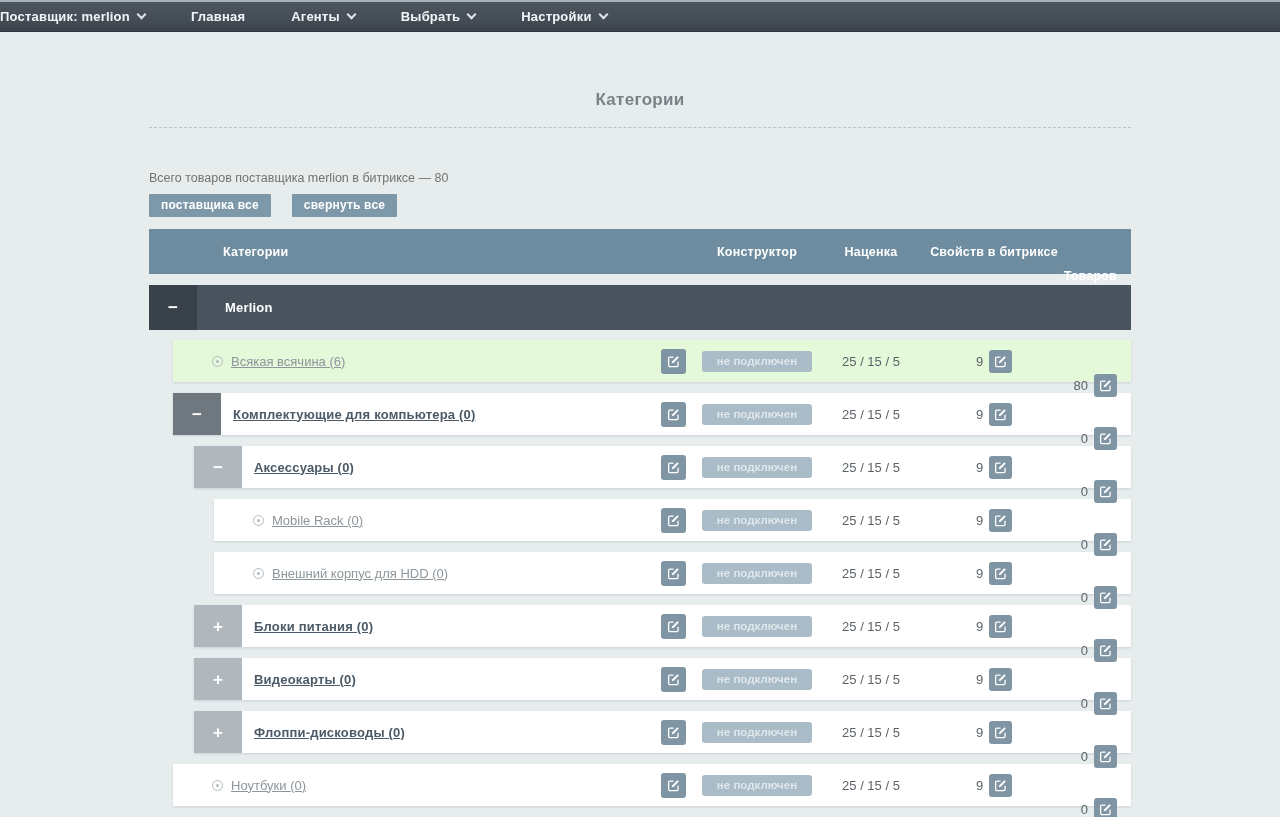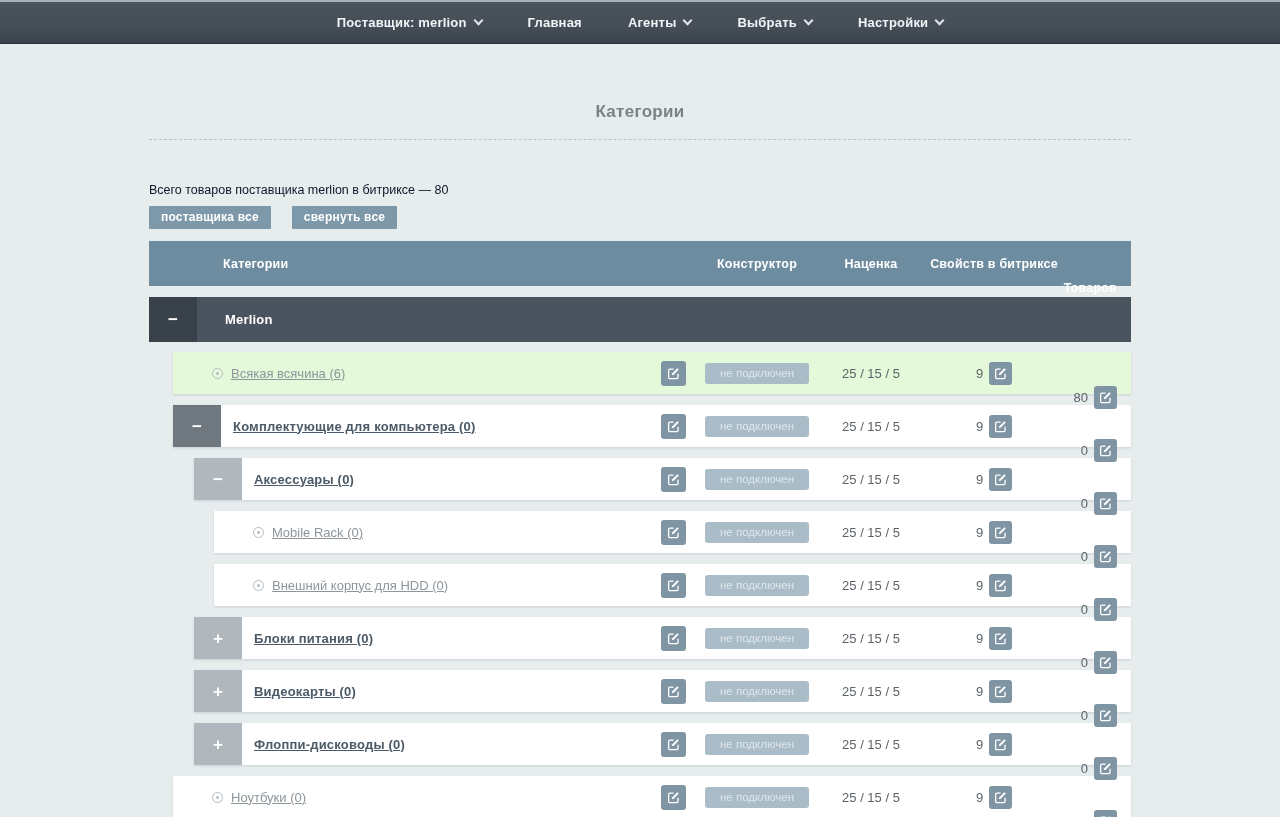--- a/index.html
+++ b/index.html
@@ -4,45 +4,45 @@
 <style>
   * { margin:0; padding:0; box-sizing:border-box; }
   html,body { width:1280px; height:817px; overflow:hidden; }
   body {
     font-family:"Liberation Sans", sans-serif;
     background:#e7eced;
     color:#555c61;
   }
   
   .topnav {
-    height:44px;
+    height:32px;
     background:linear-gradient(#4c555e, #454e57 60%, #3a424a);
     border-top:2px solid #a7b0b9;
     border-bottom:1px solid #2d343b;
-    display:flex; align-items:center; justify-content:center;
+    display:flex; align-items:center; 
   }
   .topnav ul { list-style:none; display:flex; gap:46px; align-items:center; }
   .topnav li {
     color:#f2f5f7; font-size:13px; font-weight:bold;
     display:flex; align-items:center; gap:8px; cursor:pointer;
     letter-spacing:.2px;
   }
   .chev {
     width:7px; height:7px; margin-top:-4px;
     border-right:2px solid #dfe5e9; border-bottom:2px solid #dfe5e9;
     transform:rotate(45deg); display:inline-block;
   }
   
   .container { width:982px; margin:0 auto; }
   .page-title {
     text-align:center; font-size:17px; font-weight:bold; color:#7b8287;
     padding-top:58px; letter-spacing:.3px;
   }
   hr.dashed { border:none; border-top:1px dashed #b9c3c9; margin-top:17px; }
-  .summary { font-size:12.5px; color:#0f172a; margin-top:43px; }
+  .summary { font-size:12.5px; color:#737373; margin-top:43px; }
   .actions { margin-top:9px; display:flex; gap:21px; }
   .action-btn {
     background:var(--btn,#7d98a9); color:#fff; border:none; cursor:pointer;
     font-family:inherit; font-size:12px; font-weight:bold;
     padding:4px 12px 5px; border-radius:1px; letter-spacing:.2px;
   }
   
   .table { margin-top:12px; }
   .thead {
     height:45px; background:var(--accent,#6e8ca0); color:#fff;
@@ -88,21 +88,21 @@
   }
   .leaf-icon::after {
     content:""; position:absolute; left:3px; top:3px; width:3px; height:3px;
     border-radius:50%; background:#b4bbc0;
   }
   a.cat-link { font-size:13px; text-decoration:underline; cursor:pointer; }
   .branch a.cat-link { color:#4b5a66; font-weight:bold; margin-left:12px; letter-spacing:.2px; }
   .leaf a.cat-link { color:#8d969b; font-weight:normal; margin-left:8px; }
   .badge {
     background:var(--badge,#aabcc7); color:#dee7ec;
-    font-size:11.5px; font-weight:normal; padding:4px 15px 5px;
+    font-size:11.5px; font-weight:bold; padding:4px 15px 5px;
     border-radius:3px; white-space:nowrap;
   }
   .markup-val, .num { font-size:13px; color:#5c6368; }
   .edit-btn {
     border:none; cursor:pointer; background:var(--edit,#8095a3);
     border-radius:3px; display:flex; align-items:center; justify-content:center;
     width:25px; height:25px; flex:none;
   }
   .edit-btn.small { width:23px; height:23px; }
 </style>

